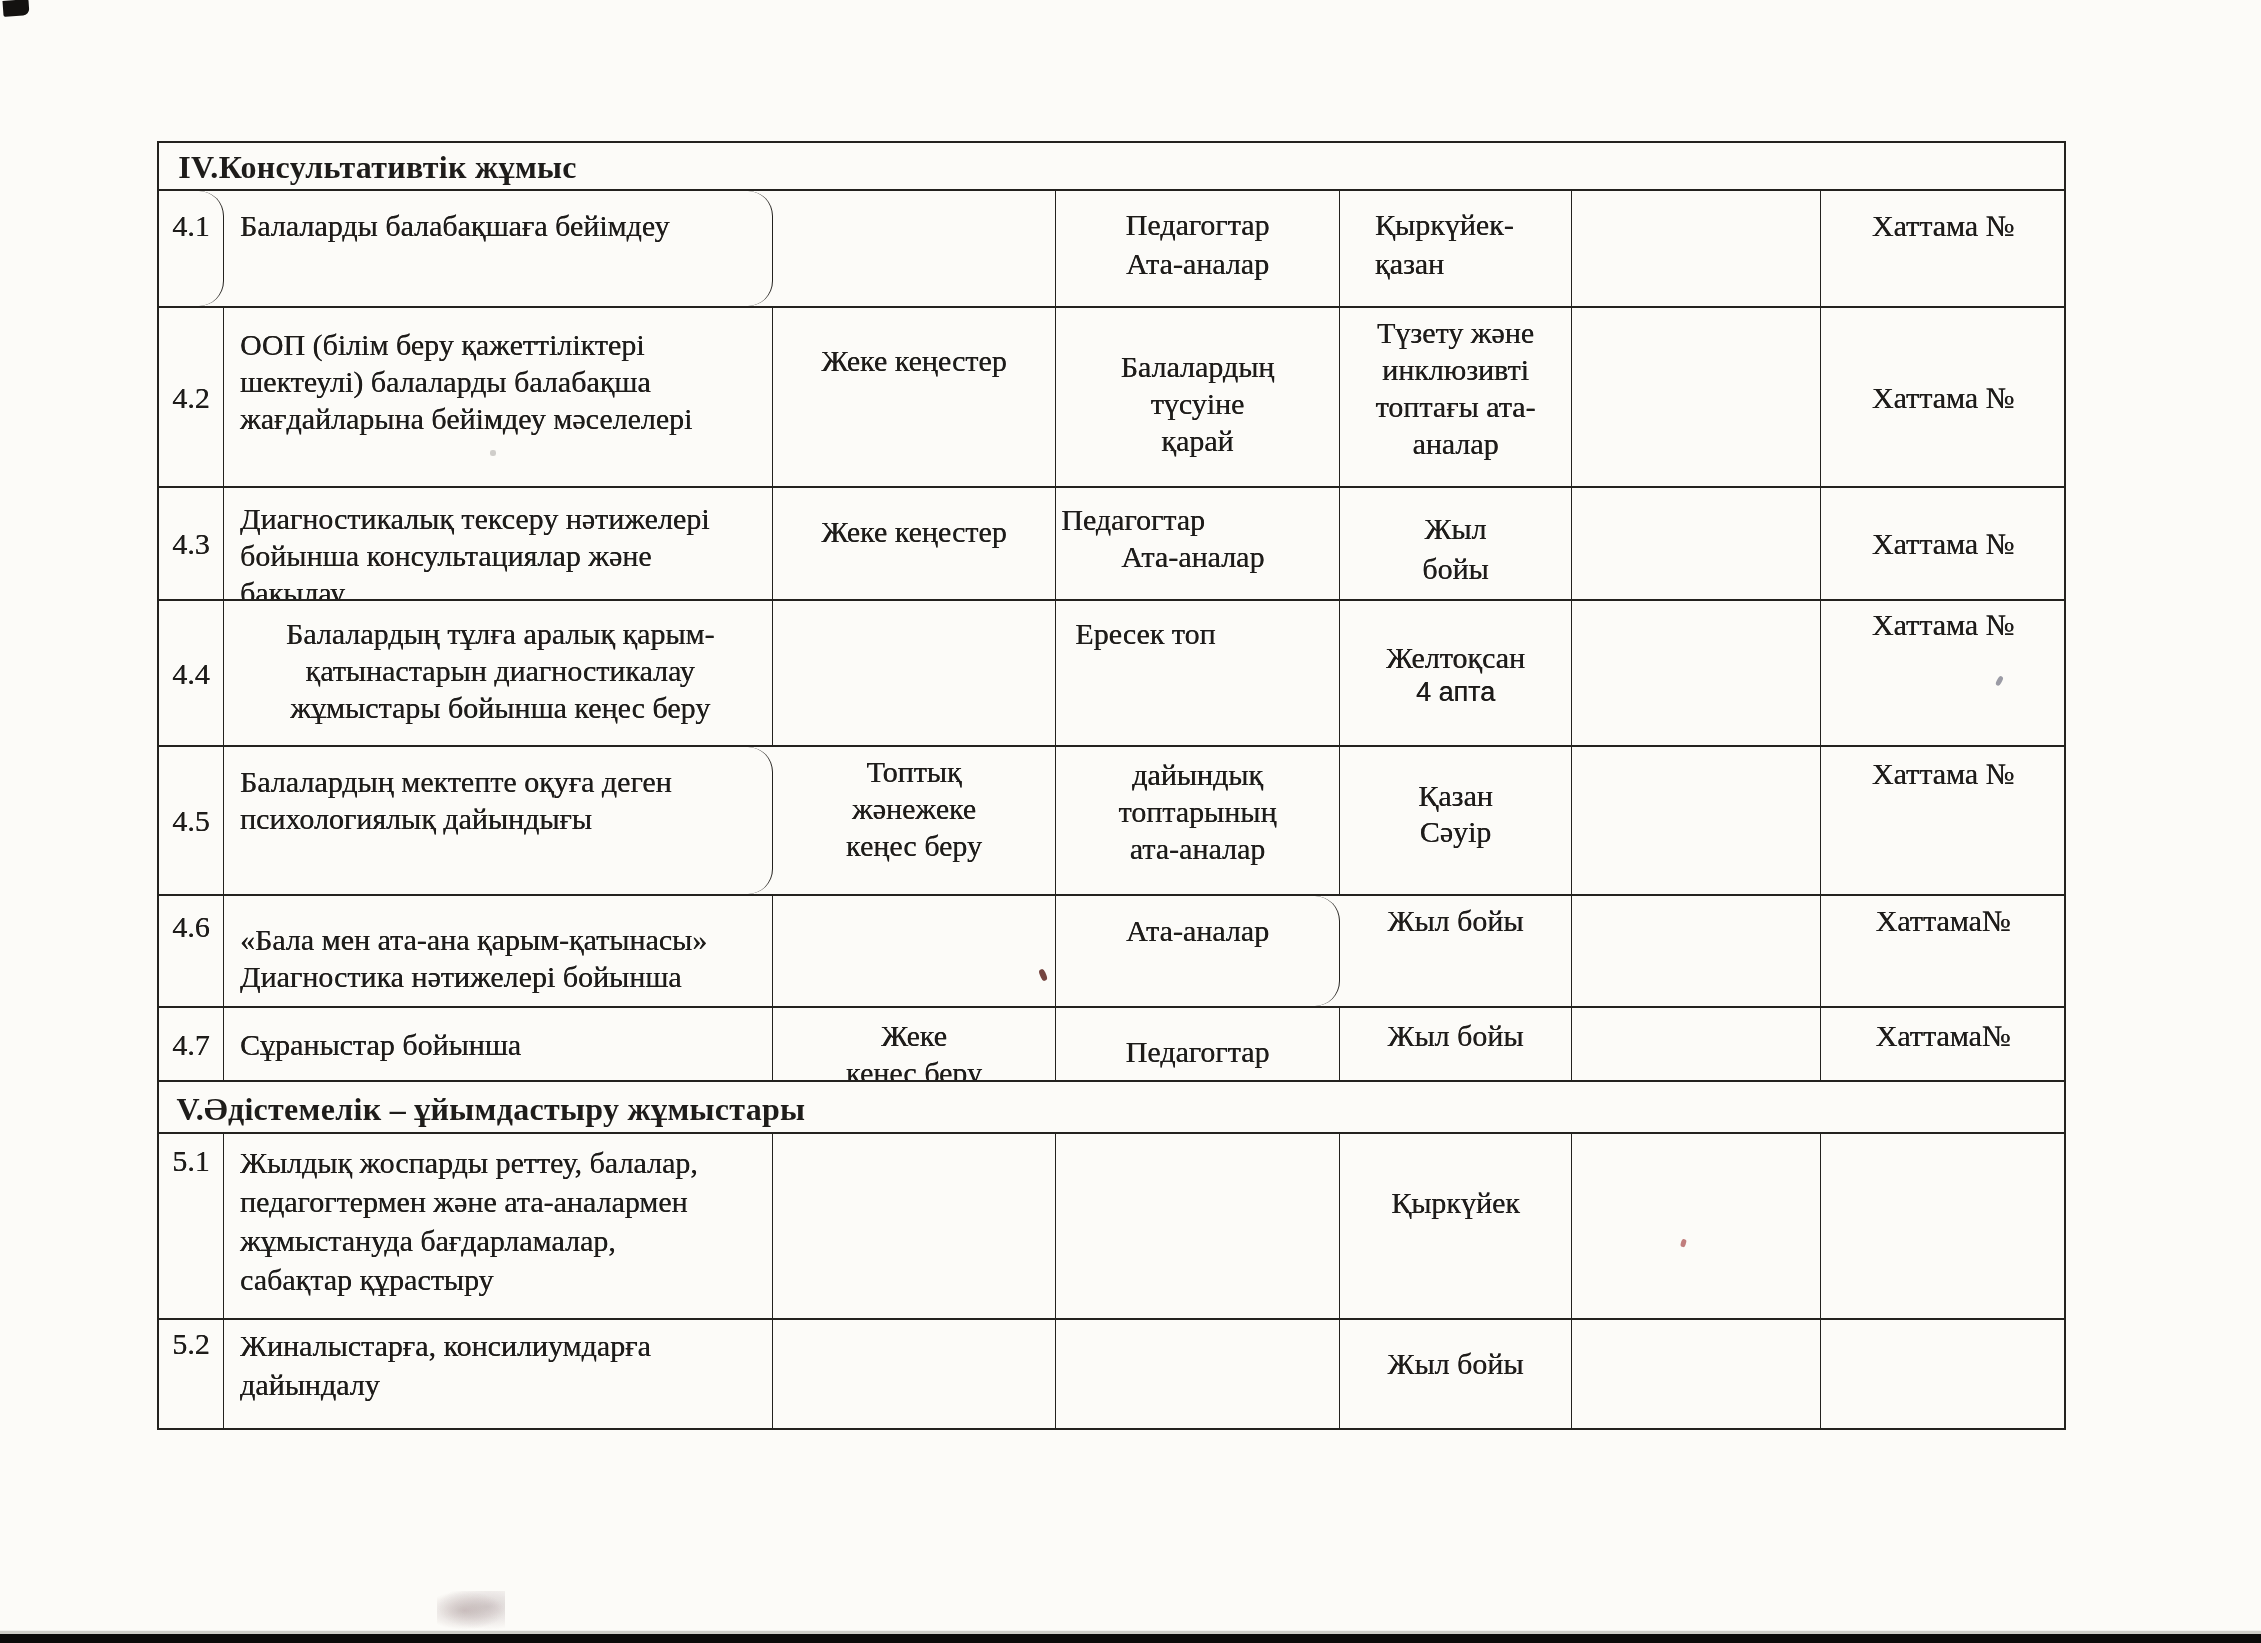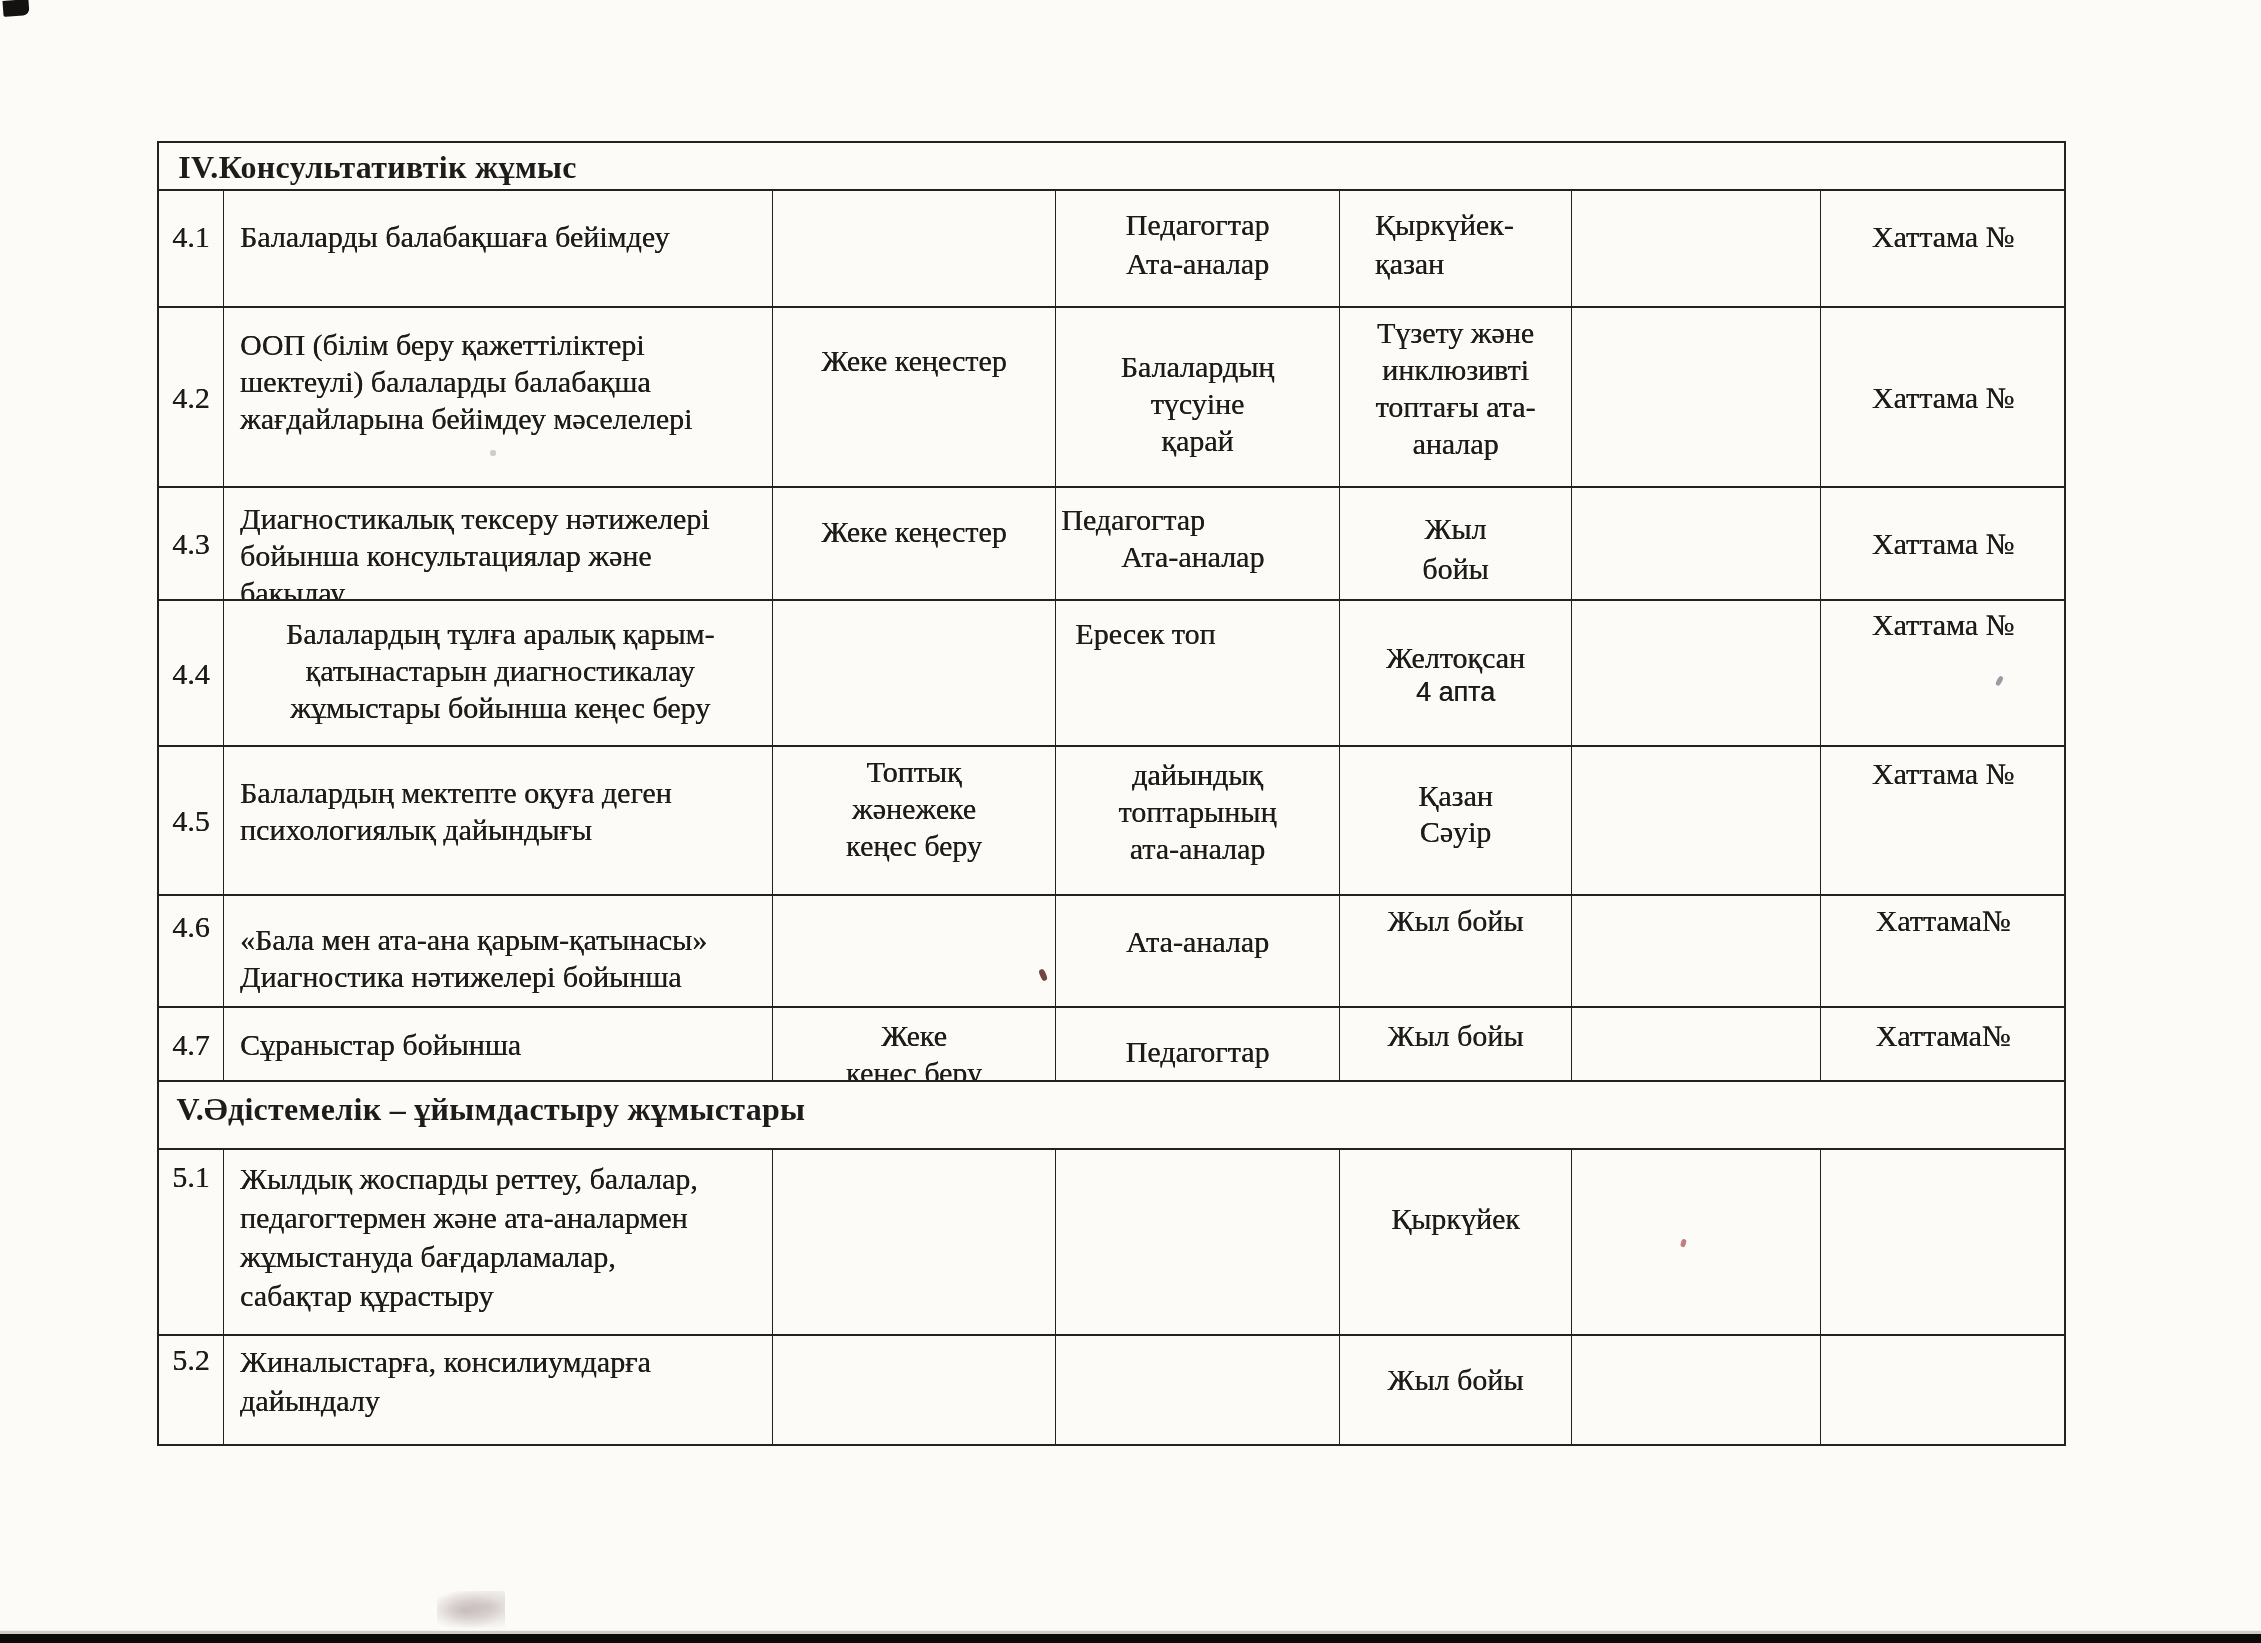--- a/index.html
+++ b/index.html
@@ -63,28 +63,28 @@
   .serifline{display:block;line-height:35px;}
   
   .row-iv{height:48px;}
   .row-41{height:117px;}
   .row-42{height:180px;}
   .row-43{height:113px;}
   .row-44{height:146px;}
   .row-45{height:149px;}
   .row-46{height:112px;}
   .row-47{height:74px;}
-  .row-v{height:68px;}
+  .row-v{height:52px;}
   .row-51{height:186px;}
   .row-52{height:108px;}
   
   .pt8{padding-top:5.2px;}.pt10{padding-top:6.4px;}.pt12{padding-top:7.7px;}
   .pt14{padding-top:9px;}.pt16{padding-top:25px;}.pt18{padding-top:11.6px;}
   .pt20{padding-top:13px;}.pt22{padding-top:14px;}.pt28{padding-top:18px;}
-  .pt32{padding-top:20.6px;}.pt38{padding-top:24.5px;}.pt42{padding-top:27px;}
+  .pt32{padding-top:20.6px;}.pt38{padding-top:24.5px;}.pt42{padding-top:16px;border-radius:25px;}
   .pt48{padding-top:31px;}.pt52{padding-top:34px;}.pt60{padding-top:39px;}
   .pt62{padding-top:40px;}.pt78{padding-top:50px;}
   .pl8{padding-left:5.2px;}.pl30{padding-left:19.3px;}.pl55{padding-left:35px;}
   .lh56{line-height:36px;}.lh57{line-height:37px;}.lh58{line-height:37px;}
   .lh60{line-height:39px;}.lh62{line-height:40px;}
   
   .corner-blob{
     position:absolute;left:2.6px;top:0;width:26px;height:16px;
     background:#141210;border-radius:0 1.9px 6.4px 1.9px;transform:rotate(-4deg);
   }

